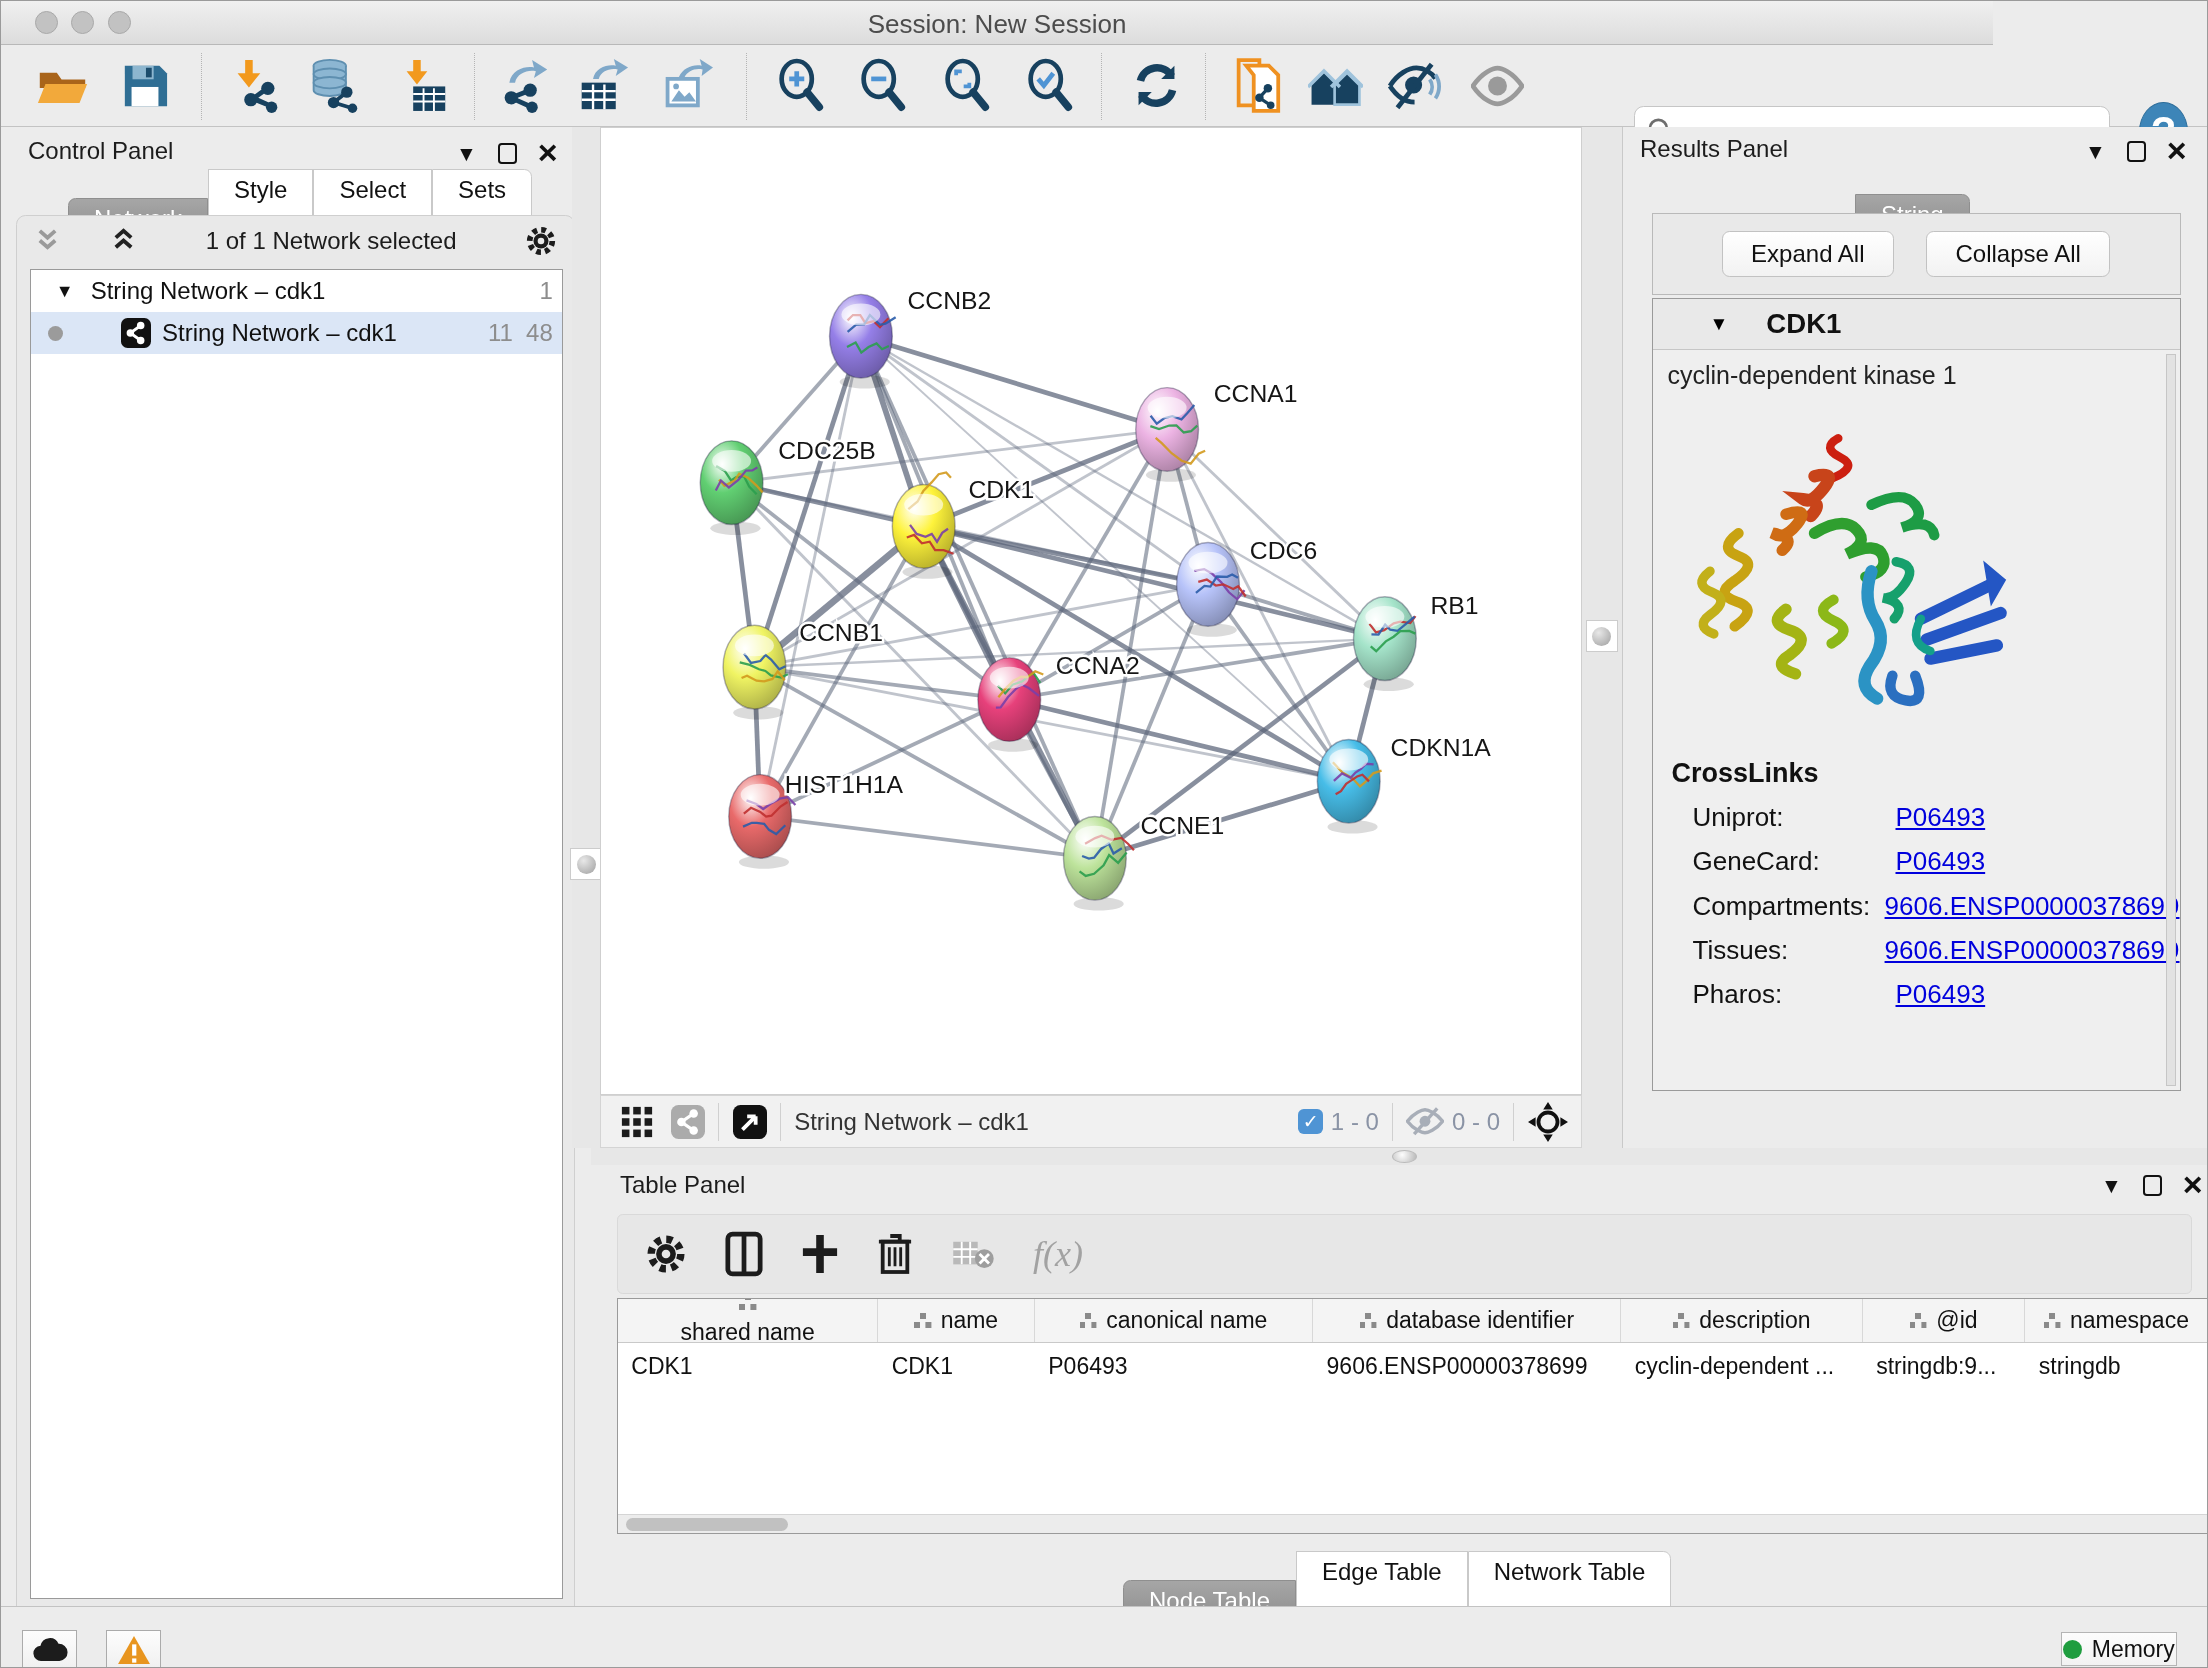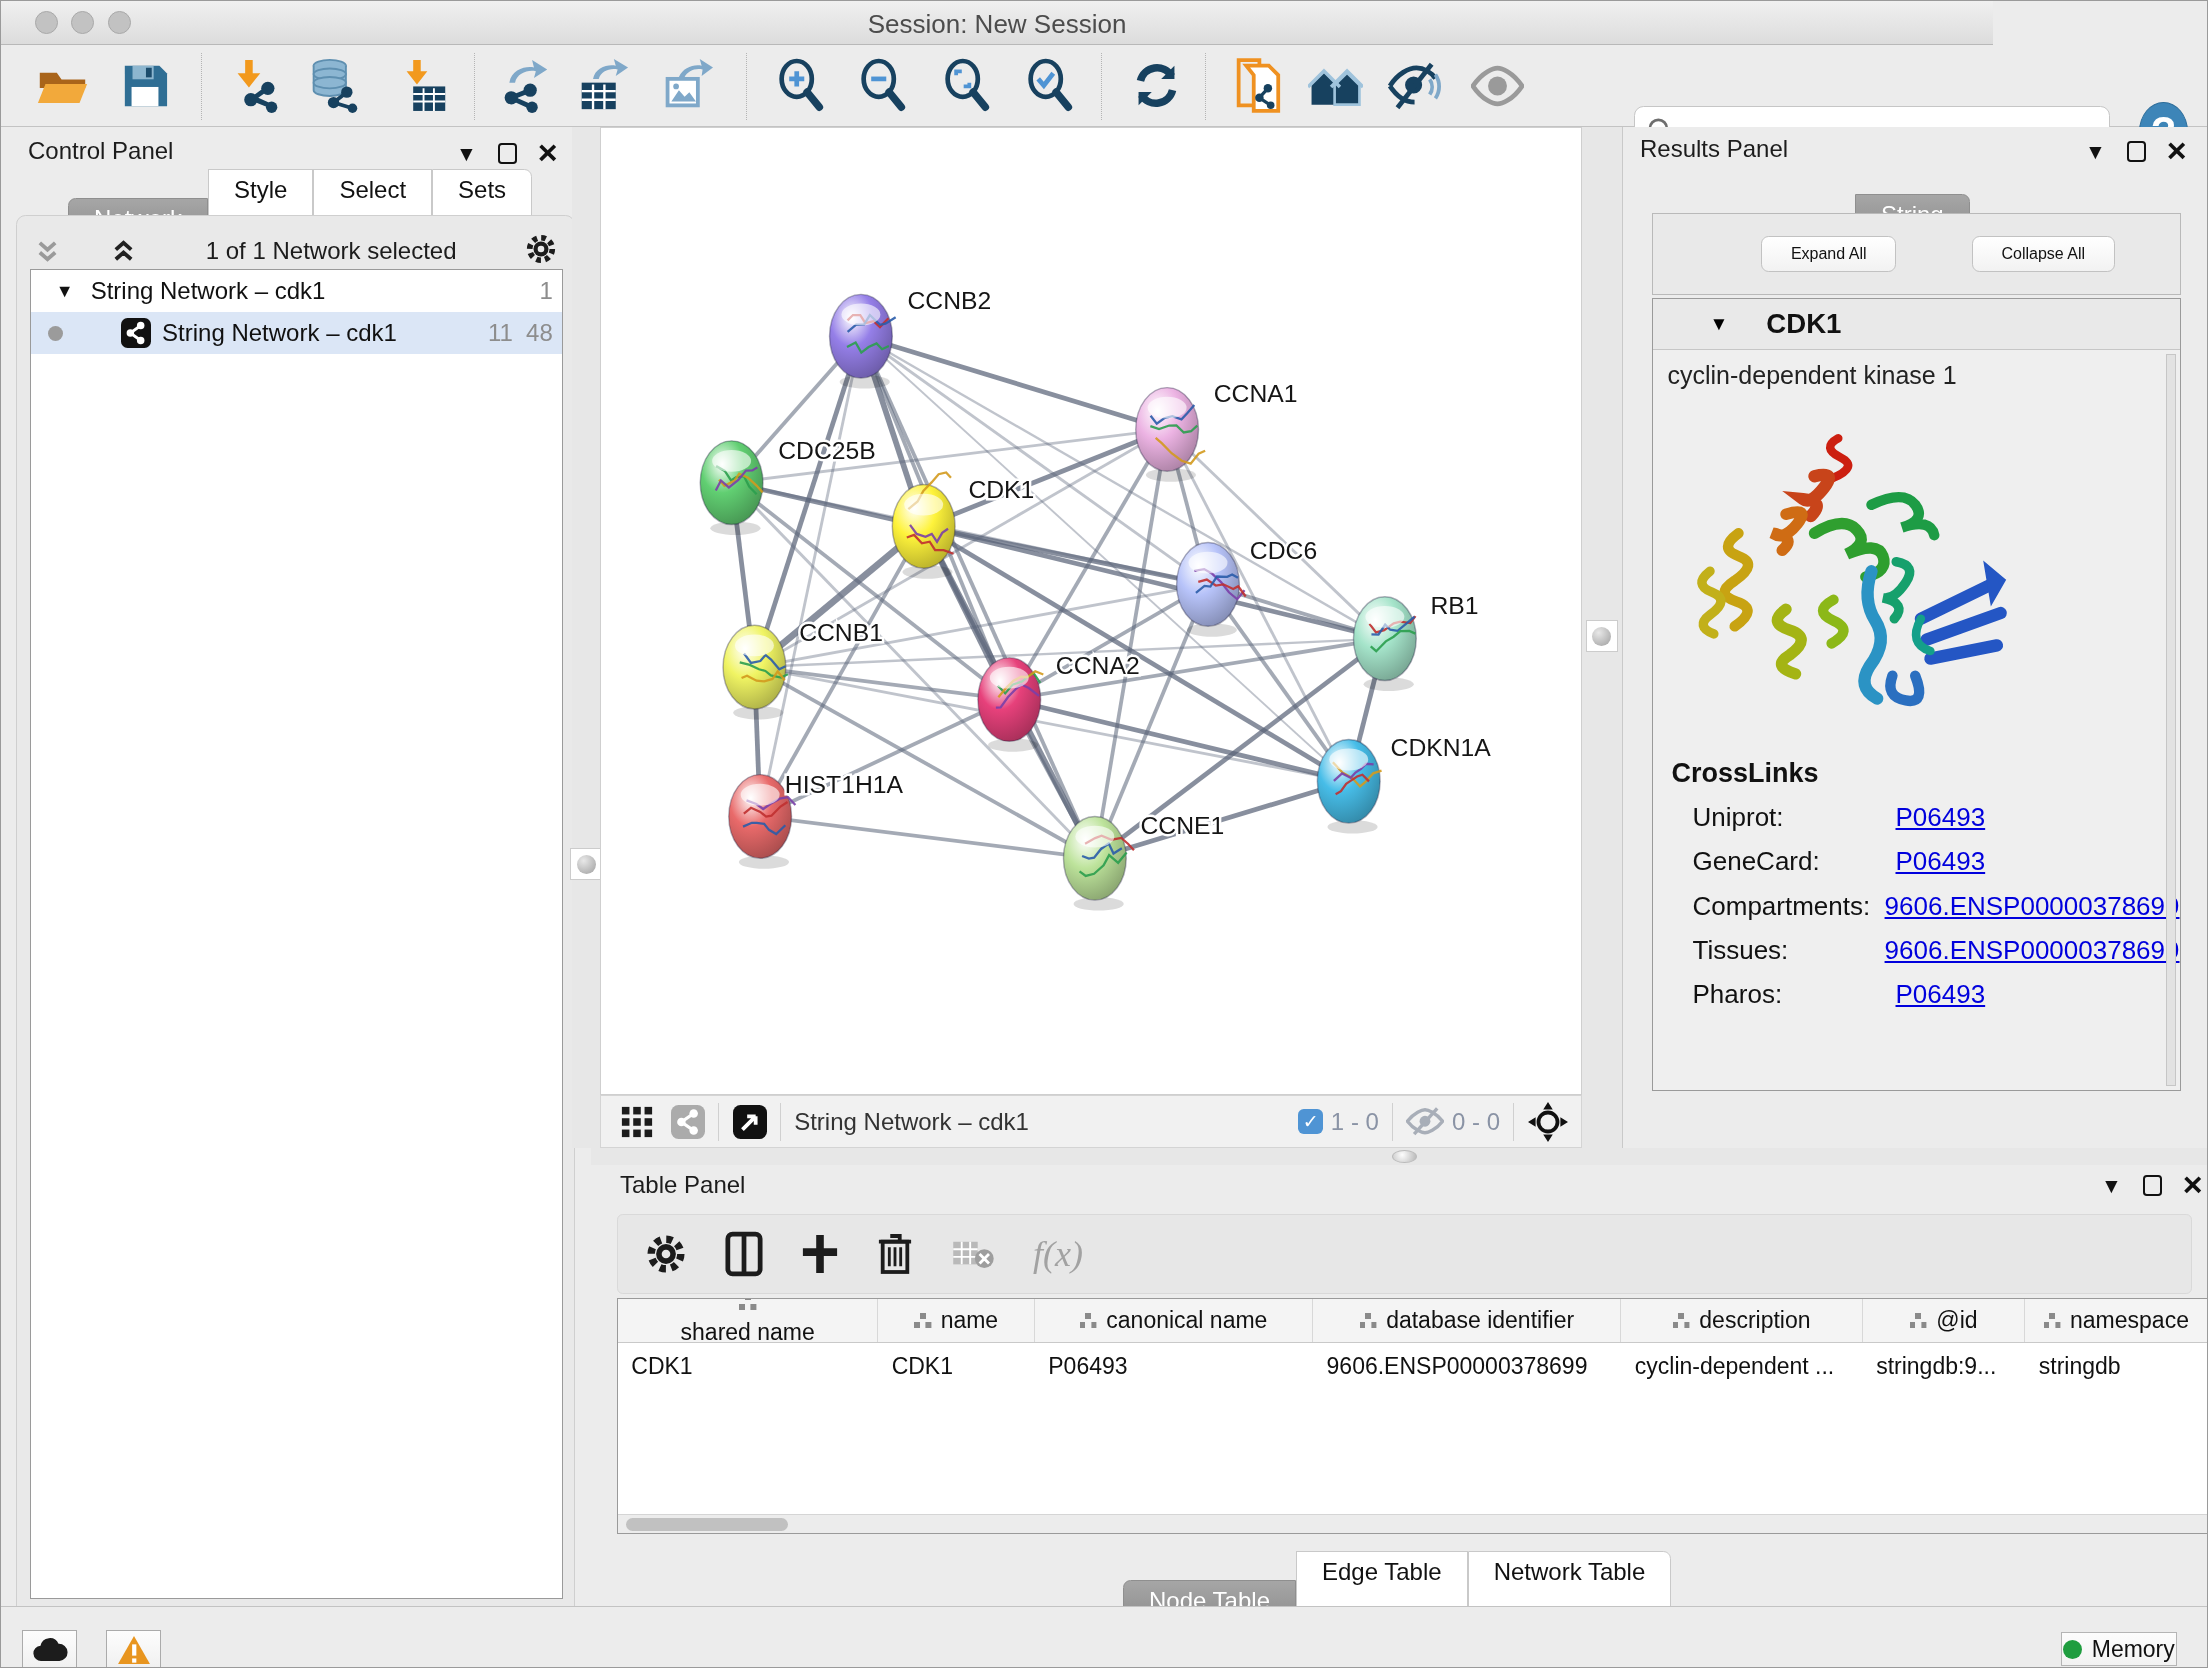--- a/index.html
+++ b/index.html
@@ -37,21 +37,21 @@
   .seg .tab:first-child{border-radius:7.6px 0 0 7.6px;}
   .seg .tab:last-child{border-radius:0 7.6px 7.6px 0;}
   .seg .tab.sel{background:linear-gradient(#a6a6a6,#8f8f8f);color:#fff;border-color:#8f8f8f;margin-top:29px;}
   
   #control-panel{position:absolute;left:0;top:126px;width:590px;height:1480px;background:#ececec;}
   #cp-head{position:absolute;left:27px;top:9.5px;}
   #cp-tabs{position:absolute;left:67px;top:42px;}
   #cp-box{position:absolute;left:15px;top:88px;width:559px;height:1507px;background:#e9e9e9;
     border:1px solid #cfcfcf;border-radius:9.5px;}
   #cp-box-head{position:absolute;left:0;top:0;width:100%;height:49px;display:flex;
-    align-items:flex-end;padding:0 17px;gap:36px;}
+    align-items:center;padding:0 17px;gap:36px;}
   #cp-status{flex:1;text-align:center;font-size:24px;color:#1c1c1c;}
   #cp-list{position:absolute;left:13.3px;top:53px;width:533px;height:1330px;background:#fff;
     border:1px solid #9a9a9a;}
   .tree-row{display:flex;align-items:center;height:42px;font-size:24px;color:#111;padding:0 9.5px;}
   .tree-row .cnt{color:#8d8d8d;margin-left:13.3px;}
   .tree-row.child{background:#dbe6f6;}
   .bullet{width:15px;height:15px;border-radius:50%;background:#9b9b9b;margin:0 13.3px 0 7.6px;}
   
   #net-canvas{position:absolute;left:599px;top:126px;width:982px;height:968px;background:#fff;
     border:1px solid #cfcfcf;}
@@ -72,21 +72,21 @@
   .oval{position:absolute;width:25px;height:13.3px;border-radius:50%;
     background:radial-gradient(circle at 40% 35%,#fdfdfd,#b5b5b5);border:1px solid #bbb;}
   
   #results-panel{position:absolute;left:1621px;top:126px;width:588px;height:1021px;
     background:#ececec;border-left:1.9px solid #c9c9c9;}
   #rp-head{position:absolute;left:17px;top:7.6px;}
   #rp-tab{position:absolute;left:232px;top:38px;text-align:right;}
   #rp-btnbox{position:absolute;left:28.5px;top:86px;width:529px;height:82px;background:#e9e9e9;
     border:1px solid #b9b9b9;display:flex;align-items:center;justify-content:center;gap:32px;}
   .white-btn{background:linear-gradient(#ffffff,#f2f2f2);border:1px solid #c2c2c2;
-    border-radius:7.6px;font-size:16px;padding:7.6px 28.5px;color:#111;cursor:pointer;margin-left:44px;}
+    border-radius:7.6px;font-size:24px;padding:7.6px 28.5px;color:#111;cursor:pointer;}
   #rp-content{position:absolute;left:28.5px;top:171px;width:529px;height:793px;background:#efefef;
     border:1px solid #9a9a9a;overflow:hidden;}
   #rp-gene-row{height:51px;background:#e9e9e9;border-bottom:1px solid #c6c6c6;display:flex;
     align-items:center;}
   #rp-gene-arrow{margin:0 38px 0 57px;font-size:19px;}
   #rp-gene-name{font-size:27.6px;font-weight:bold;color:#111;}
   #rp-desc{font-size:25px;color:#222;padding:11.4px 0 0 15px;}
   #rp-structure{margin:28.5px 0 0 19px;}
   #rp-crosslinks{padding:25px 0 0 19px;font-family:"Liberation Serif",serif;}
   #rp-crosslinks .clt{font-size:27px;font-weight:bold;color:#111;}

